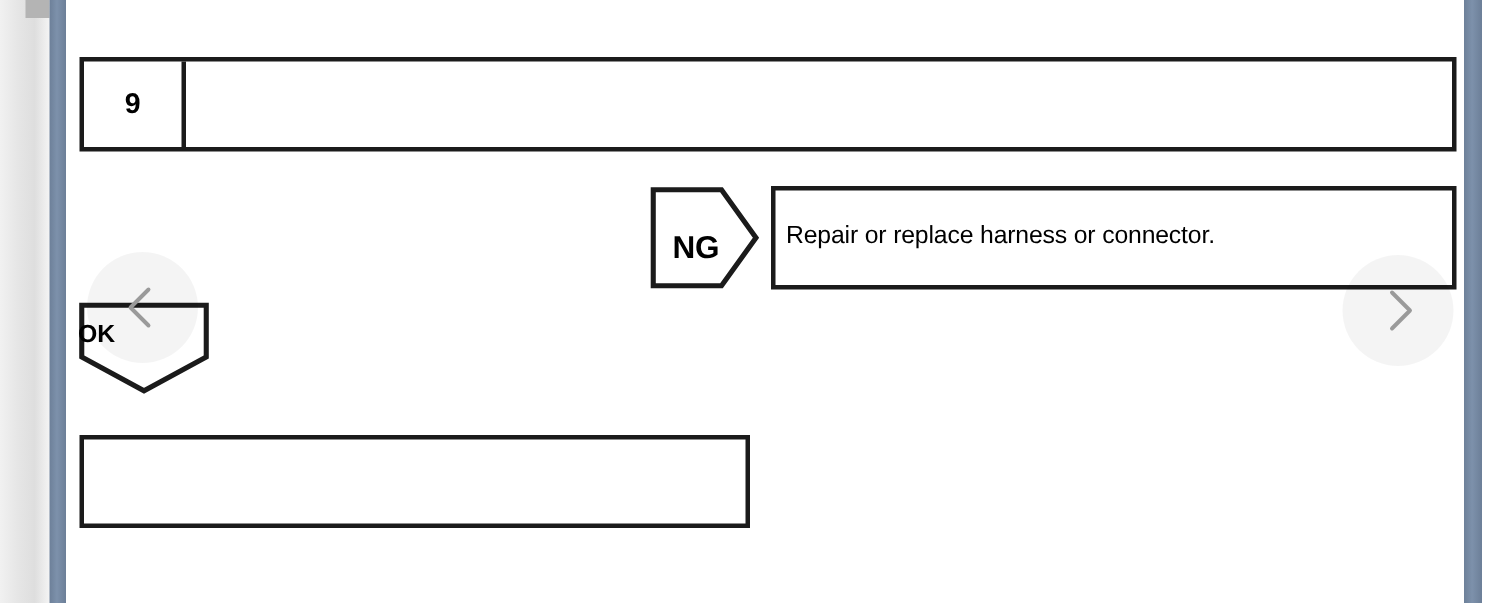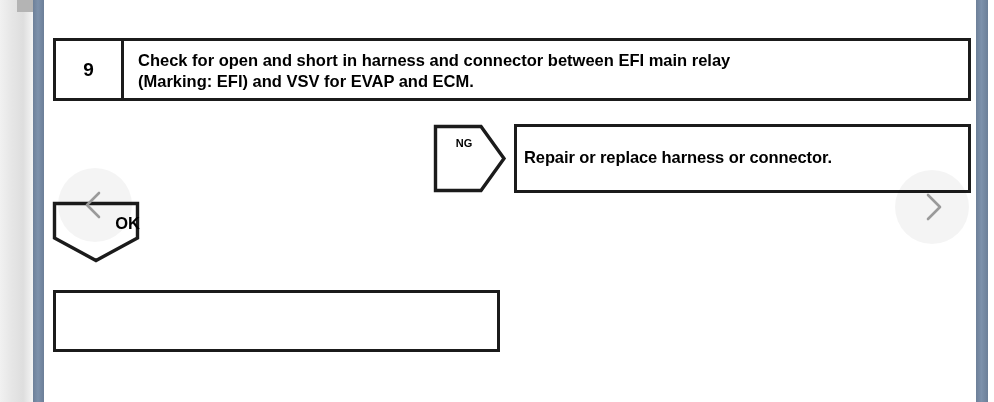--- a/index.html
+++ b/index.html
@@ -56,21 +56,21 @@
 
   
   .fc-box {
     position: absolute;
     box-sizing: border-box;
     border: 3px solid #1b1b1b;
     background: #ffffff;
   }
   .fc-text {
     position: absolute;
-    font-weight: bold;
+    font-weight: normal;
     color: #000000;
     letter-spacing: -0.1px;
     white-space: pre-line;
   }
 
   
   #step-header {
     left: 53px; top: 38px;
     width: 918px; height: 63px;
   }
@@ -102,26 +102,26 @@
 
   
   #ng-shape {
     position: absolute;
     left: 433px; top: 124px;
     width: 74px; height: 69px;
   }
   #ng-shape svg { display: block; width: 74px; height: 69px; }
   #ng-label {
     position: absolute;
-    left: 433px; top: 112px;
+    left: 433px; top: 135px;
     width: 62px; height: 61px;
     display: flex;
     align-items: center;
     justify-content: center;
-    font-size: 11px;
+    font-size: 21px;
     font-weight: bold;
     color: #000;
   }
 
   
   #ng-result-box {
     left: 514px; top: 124px;
     width: 457px; height: 69px;
   }
   #ng-result-text {
@@ -133,21 +133,21 @@
   #ok-shape {
     position: absolute;
     left: 52px; top: 201px;
     width: 88px; height: 62px;
   }
   #ok-shape svg { display: block; width: 88px; height: 62px; }
   #ok-label {
     position: absolute;
     left: 52px; top: 214px;
     width: 88px;
-    text-align: right;
+    text-align: left;
     font-size: 16.5px;
     font-weight: bold;
     color: #000;
   }
 
   
   #ecm-box {
     left: 53px; top: 290px;
     width: 447px; height: 62px;
   }
@@ -179,22 +179,20 @@
     <div class="gutter-thumb"></div>
   </div>
   <div class="rail-left"></div>
 
   <div class="page">
 
     <div class="fc-box" id="step-header" style="left:9px;">
       <div id="step-number-cell">
         <span>9</span>
       </div>
-      <div id="step-title">Check for open and short in harness and connector between EFI main relay
-(Marking: EFI) and VSV for EVAP and ECM.</div>
     </div>
 
     <div id="ng-shape" style="left:389px;">
       <svg viewBox="0 0 74 69" xmlns="http://www.w3.org/2000/svg">
         <polygon points="2.5,2.5 48,2.5 71,34.5 48,66.5 2.5,66.5" fill="#ffffff" stroke="#1b1b1b" stroke-width="3.4" stroke-linejoin="miter"></polygon>
       </svg>
     </div>
     <div id="ng-label" style="left:389px;">NG</div>
 
     <div class="fc-box" id="ng-result-box" style="left:470px;"></div>

